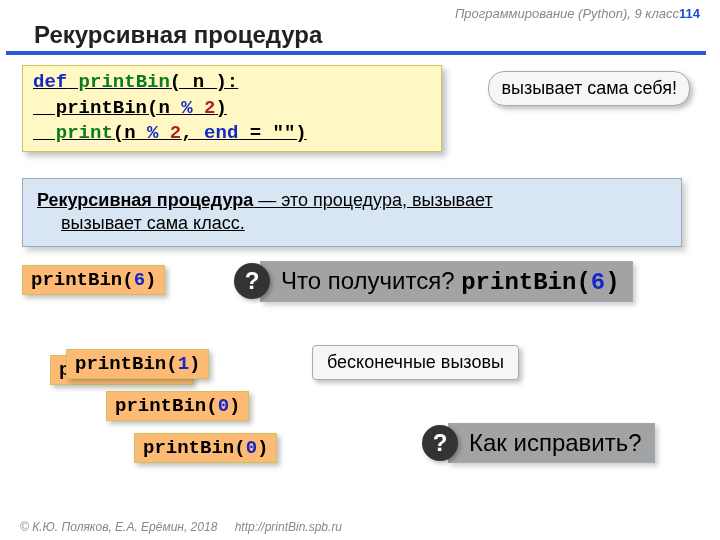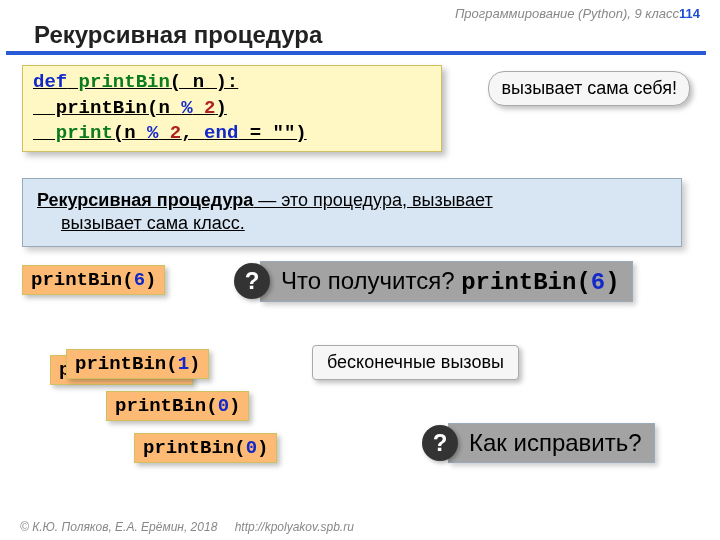--- a/index.html
+++ b/index.html
@@ -183,14 +183,14 @@
       <div class="q-bubble">
         <span>Как исправить?</span>
       </div>
     </div>
   </div>
 
 </div>
 
 <div class="footer">
   <span>© К.Ю. Поляков, Е.А. Ерёмин, 2018</span>
-  <span class="url">http://kpolyakov.spb.ru</span>
+  <span class="url">http://printBin.spb.ru</span>
 </div>
 
 </body></html>

